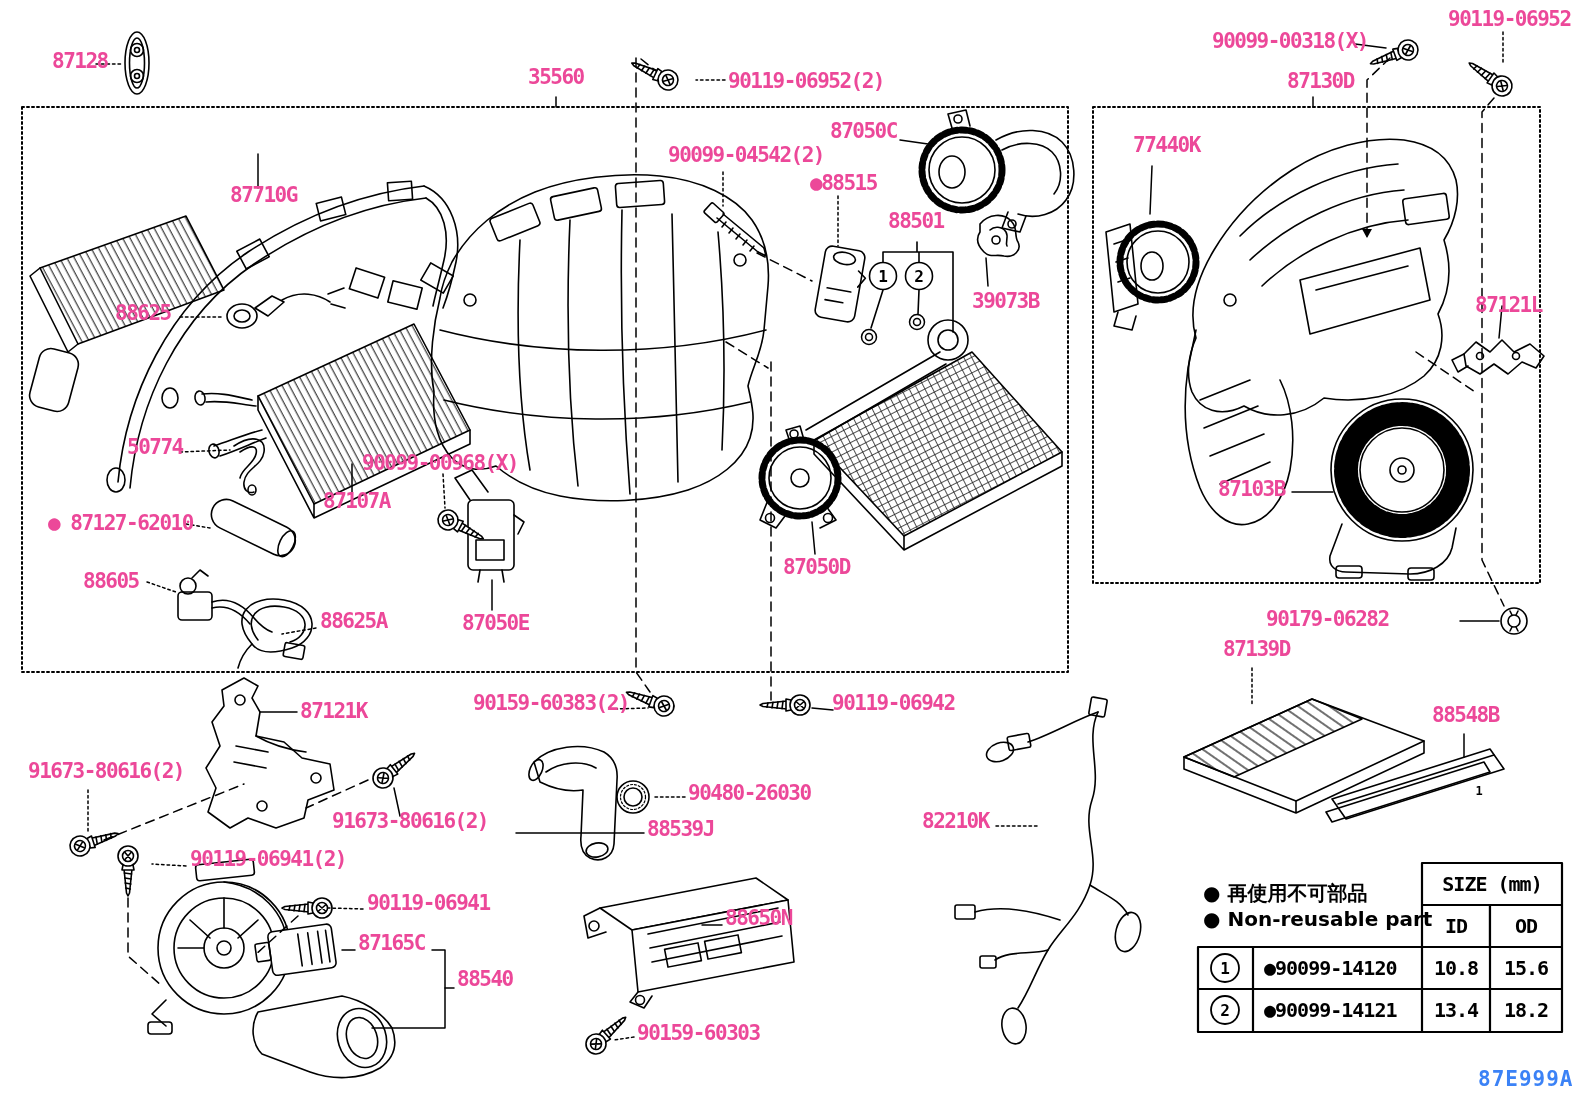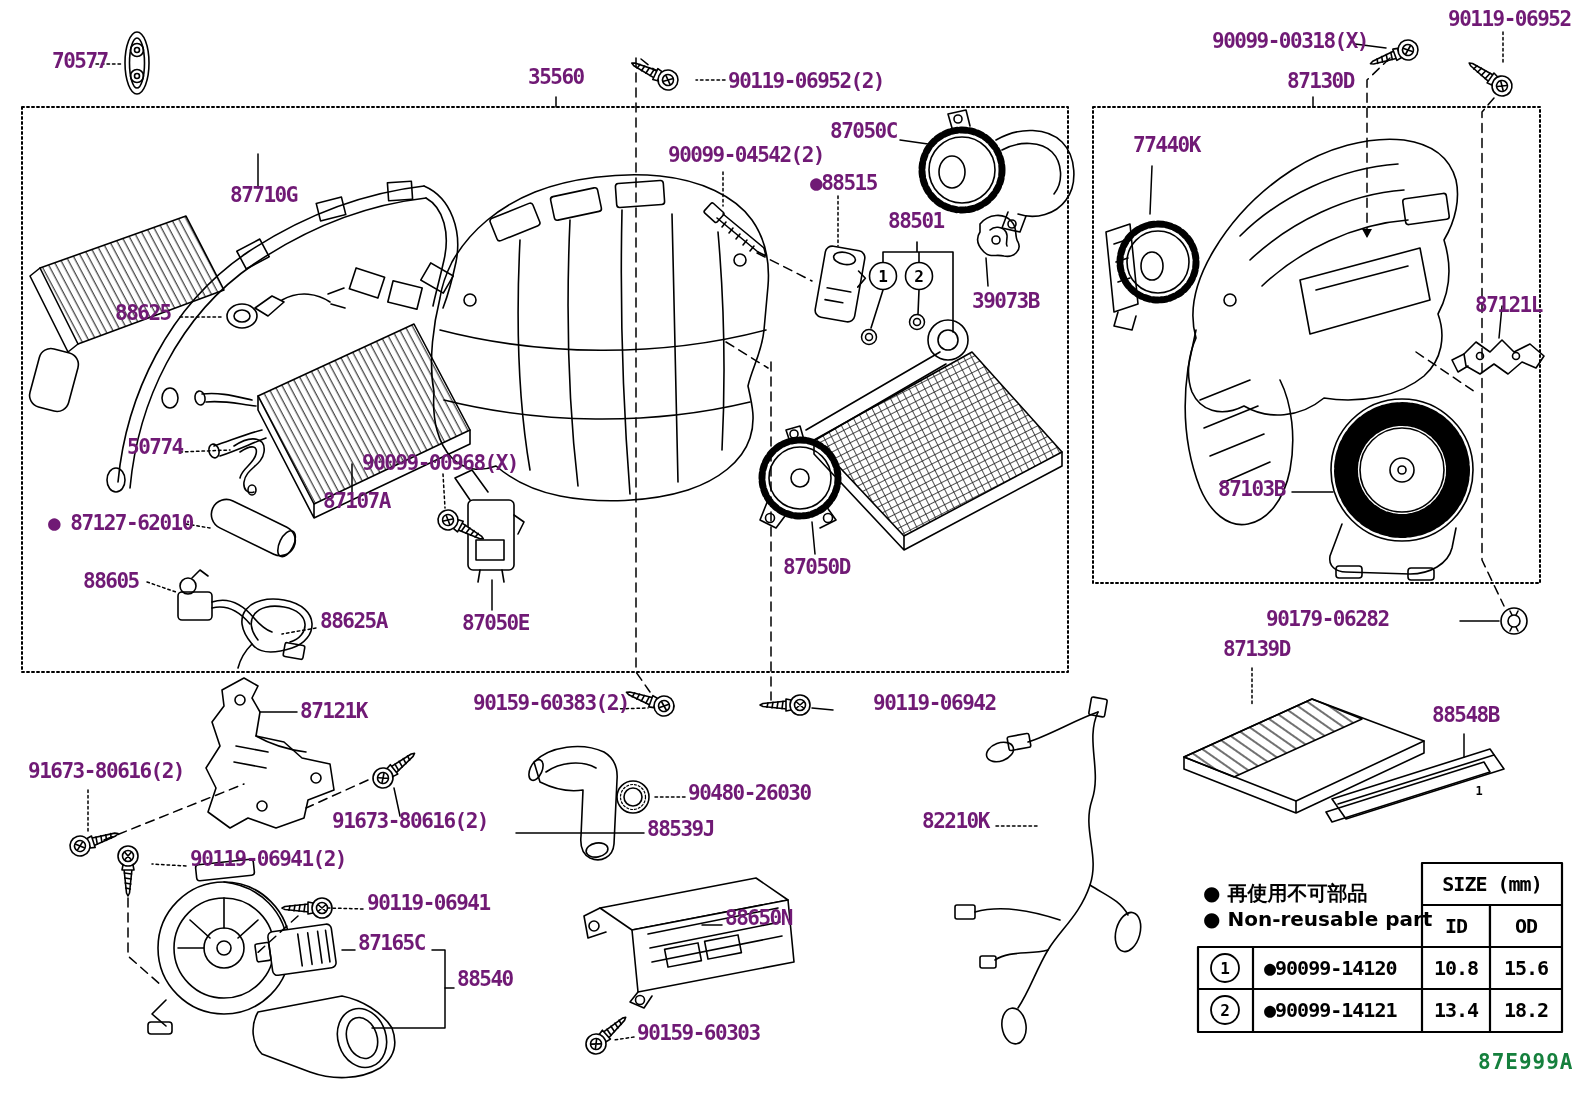--- a/index.html
+++ b/index.html
@@ -1,24 +1,24 @@
 <!DOCTYPE html>
 <html><head>
 <meta charset="utf-8">
 <style>
   html,body{margin:0;padding:0;background:#888;}
   #stage{position:relative;width:1592px;height:1099px;background:#fff;overflow:hidden;
          font-family:"DejaVu Sans Mono","Liberation Mono",monospace;}
   #lineart{position:absolute;left:0;top:0;}
   .plabel{position:absolute;font:700 21px "DejaVu Sans Mono","Liberation Mono",monospace;
-          letter-spacing:-1.5px;color:#701a75;white-space:nowrap;line-height:26px;text-align:center;}
+          letter-spacing:-1.5px;color:#ec4899;white-space:nowrap;line-height:26px;text-align:center;}
   .legend{position:absolute;font:700 20px "DejaVu Sans","Liberation Sans",sans-serif;
           color:#000;white-space:nowrap;}
   .code{position:absolute;font:700 21px "DejaVu Sans Mono","Liberation Mono",monospace;
-        letter-spacing:1px;color:#15803d;}
+        letter-spacing:1px;color:#3b82f6;margin-top:17px;}
   text.tt{font:700 20px "DejaVu Sans Mono","Liberation Mono",monospace;fill:#000;stroke:none;letter-spacing:-1px;}
   text.mk{font:700 16px "DejaVu Sans Mono","Liberation Mono",monospace;fill:#000;stroke:none;}
   text.mks{font:700 12px "DejaVu Sans Mono","Liberation Mono",monospace;fill:#000;stroke:none;}
 </style>
 </head>
 <body>
 
 <div id="stage">
 
 <svg id="lineart" width="1592" height="1099" viewBox="0 0 1592 1099">
@@ -430,21 +430,21 @@
     <text class="tt" x="1456" y="975" text-anchor="middle">10.8</text>
     <text class="tt" x="1526" y="975" text-anchor="middle">15.6</text>
     <text class="mk" x="1225" y="1016" text-anchor="middle">2</text>
     <text class="tt" x="1264" y="1017">●90099-14121</text>
     <text class="tt" x="1456" y="1017" text-anchor="middle">13.4</text>
     <text class="tt" x="1526" y="1017" text-anchor="middle">18.2</text>
   </g>
 </g>
 </svg>
 
-<div class="plabel" style="left:52px;top:48px">70577</div>
+<div class="plabel" style="left:52px;top:48px">87128</div>
 <div class="plabel" style="left:528px;top:64px">35560</div>
 <div class="plabel" style="left:728px;top:68px">90119-06952(2)</div>
 <div class="plabel" style="left:1212px;top:28px">90099-00318(X)</div>
 <div class="plabel" style="left:1448px;top:6px">90119-06952</div>
 <div class="plabel" style="left:1287px;top:68px">87130D</div>
 <div class="plabel" style="left:830px;top:118px">87050C</div>
 <div class="plabel" style="left:668px;top:142px">90099-04542(2)</div>
 <div class="plabel" style="left:810px;top:170px">●88515</div>
 <div class="plabel" style="left:888px;top:208px">88501</div>
 <div class="plabel" style="left:972px;top:288px">39073B</div>
@@ -459,21 +459,21 @@
 <div class="plabel" style="left:83px;top:568px">88605</div>
 <div class="plabel" style="left:320px;top:608px">88625A</div>
 <div class="plabel" style="left:462px;top:610px">87050E</div>
 <div class="plabel" style="left:783px;top:554px">87050D</div>
 <div class="plabel" style="left:1218px;top:476px">87103B</div>
 <div class="plabel" style="left:1266px;top:606px">90179-06282</div>
 <div class="plabel" style="left:1223px;top:636px">87139D</div>
 <div class="plabel" style="left:1432px;top:702px">88548B</div>
 <div class="plabel" style="left:300px;top:698px">87121K</div>
 <div class="plabel" style="left:473px;top:690px">90159-60383(2)</div>
-<div class="plabel" style="left:873px;top:690px">90119-06942</div>
+<div class="plabel" style="left:832px;top:690px">90119-06942</div>
 <div class="plabel" style="left:28px;top:758px">91673-80616(2)</div>
 <div class="plabel" style="left:332px;top:808px">91673-80616(2)</div>
 <div class="plabel" style="left:190px;top:846px">90119-06941(2)</div>
 <div class="plabel" style="left:367px;top:890px">90119-06941</div>
 <div class="plabel" style="left:358px;top:930px">87165C</div>
 <div class="plabel" style="left:457px;top:966px">88540</div>
 <div class="plabel" style="left:647px;top:816px">88539J</div>
 <div class="plabel" style="left:688px;top:780px">90480-26030</div>
 <div class="plabel" style="left:725px;top:905px">88650N</div>
 <div class="plabel" style="left:637px;top:1020px">90159-60303</div>

